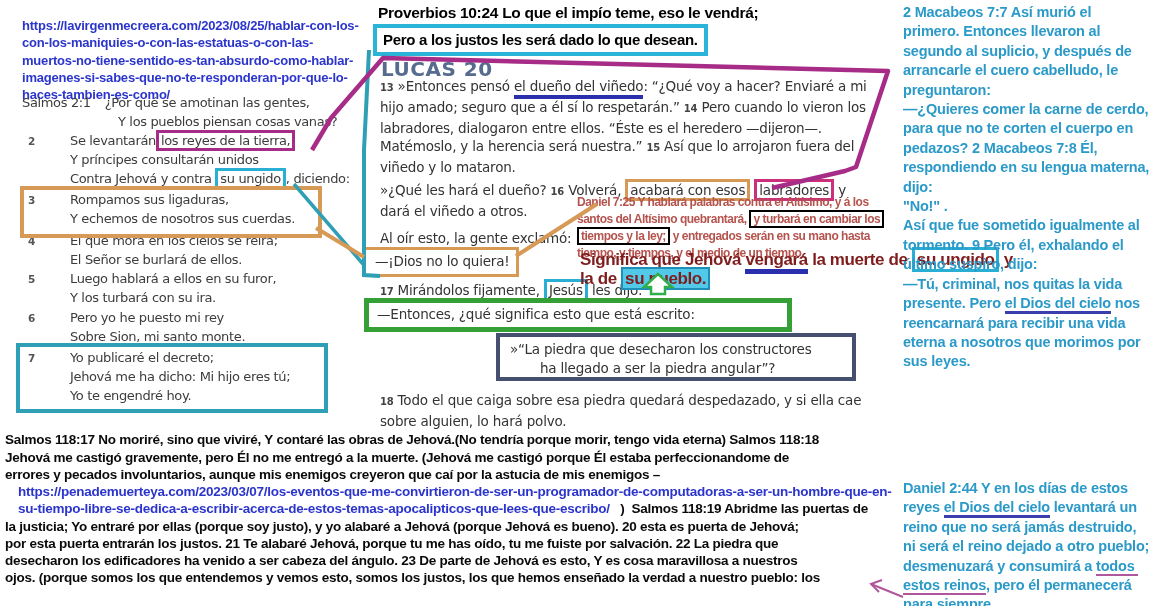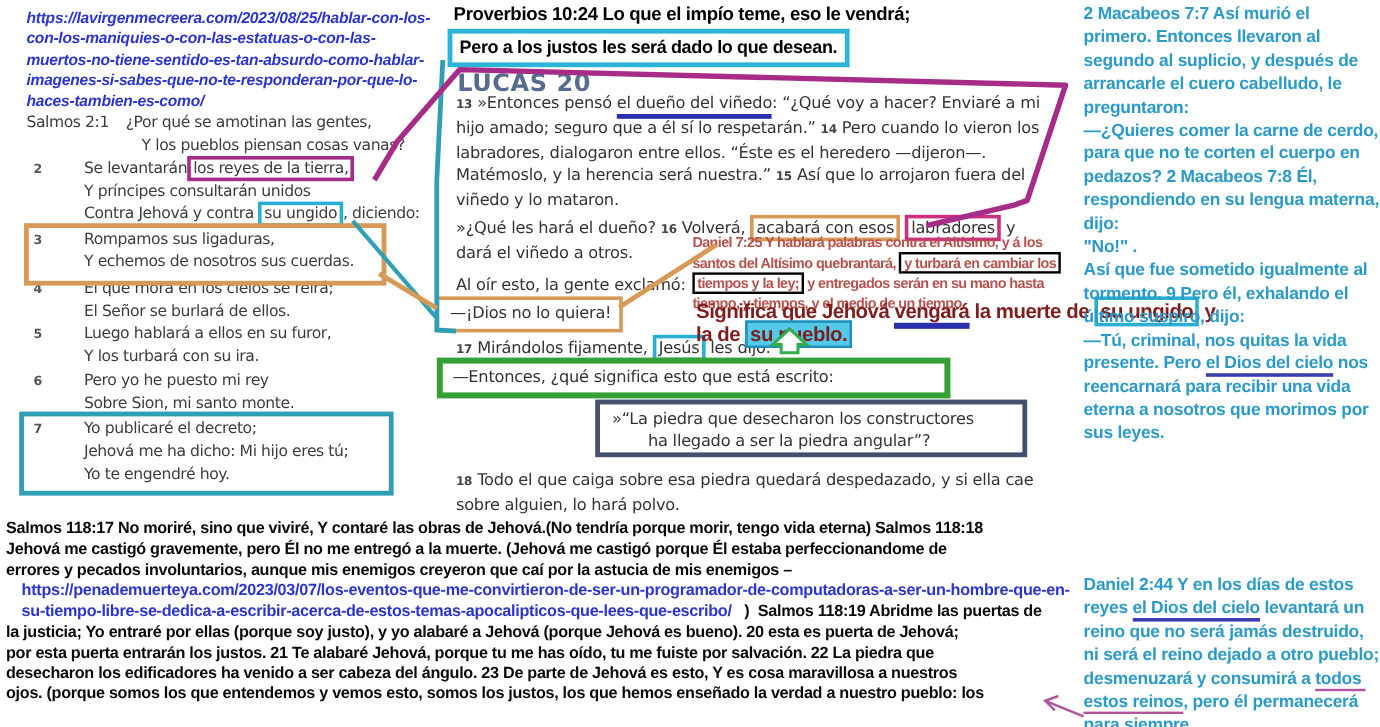--- a/index.html
+++ b/index.html
@@ -54,21 +54,21 @@
   .bl .url{color:#2b35cc;}
   .smallurl{font-family:"Liberation Sans",sans-serif;font-weight:bold;font-size:10.5px;
             letter-spacing:-0.2px;color:#2b35cc;}
   svg.overlay{position:absolute;left:0;top:0;z-index:10;pointer-events:none;}
 </style>
 </head>
 <body>
 
 <div class="canvas">
 
-  <div class="abs link" style="left:22px;top:6px;font-style:italic;">
+  <div class="abs link" style="left:22px;top:17px;">
     <div>https://lavirgenmecreera.com/2023/08/25/hablar-con-los-</div>
     <div>con-los-maniquies-o-con-las-estatuas-o-con-las-</div>
     <div>muertos-no-tiene-sentido-es-tan-absurdo-como-hablar-</div>
     <div>imagenes-si-sabes-que-no-te-responderan-por-que-lo-</div>
     <div>haces-tambien-es-como/</div>
   </div>
 
   <div class="abs psalm" style="left:22px;top:95px;"><span class="pref">Salmos 2:1</span><span>¿Por qué se amotinan las gentes,</span></div>
   <div class="abs psalm" style="left:118px;top:114px;">Y los pueblos piensan cosas vanas?</div>
   <div class="abs psalm" style="left:28px;top:133px;"><span class="pnum">2</span><span>Se levantarán</span><span class="bx-magenta">los reyes de la tierra,</span></div>

